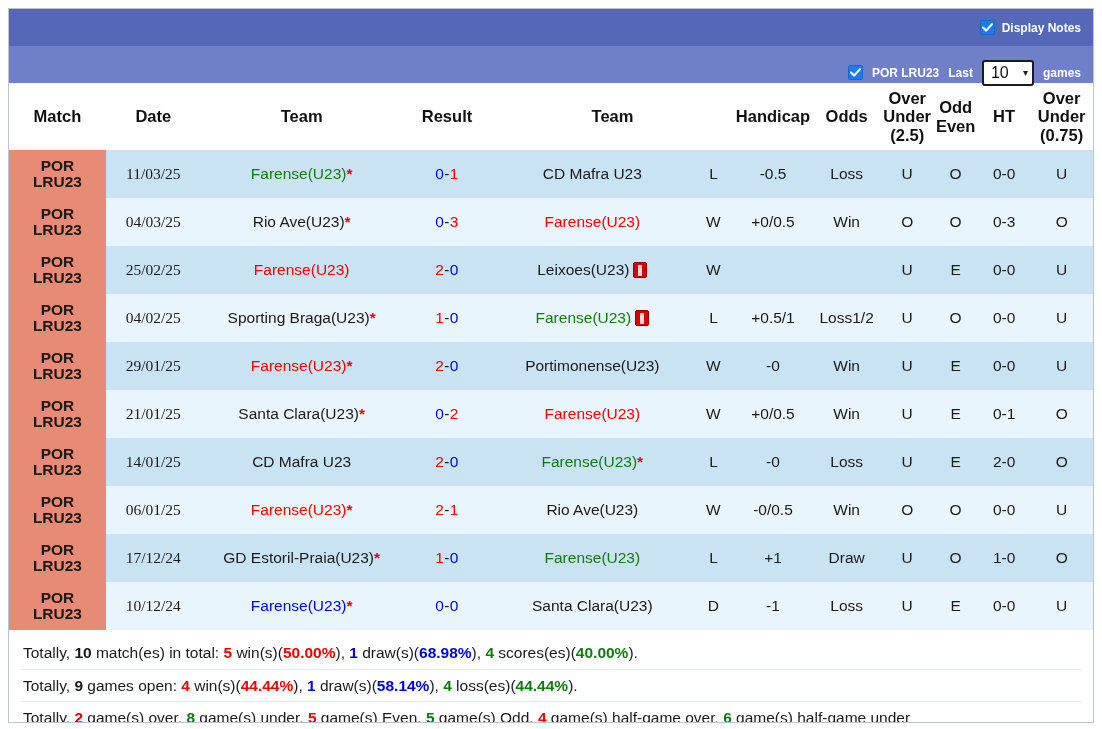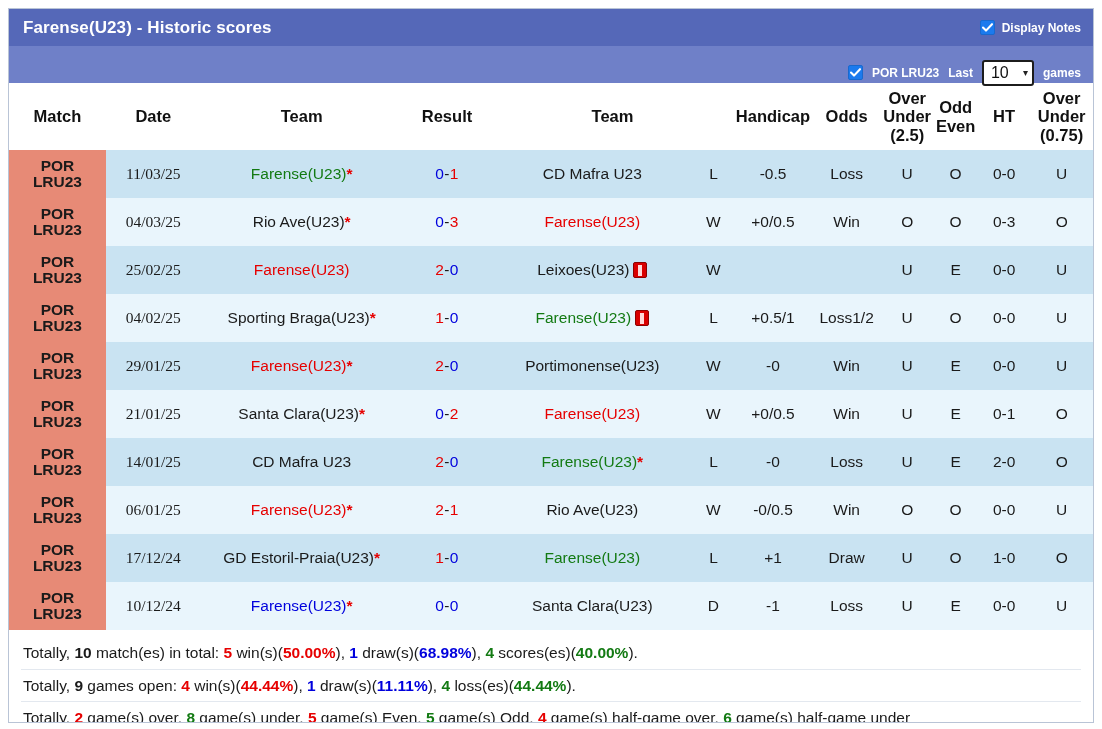--- a/index.html
+++ b/index.html
@@ -168,21 +168,20 @@
   .n-blue  { color: #0000dd; font-weight: bold; }
   .n-green { color: #137a13; font-weight: bold; }
 </style>
 </head>
 <body>
 
 <div id="page">
   <div class="panel">
 
     <div class="titlebar">
-      <span class="titlebar-text">Farense(U23) - Historic scores</span>
       <div class="titlebar-right">
         <span class="cb">
           <svg width="11" height="9" viewBox="0 0 11 9" aria-hidden="true">
             <path d="M1 4.6 L4 7.6 L10 1.2" stroke="#ffffff" stroke-width="2.1" fill="none" stroke-linecap="round" stroke-linejoin="round"></path>
           </svg>
         </span>
         <span class="subbar-label">Display Notes</span>
       </div>
     </div>
 
@@ -414,21 +413,21 @@
             <td class="c-green">U</td>
           </tr>
         </tbody>
     </table>
 
     <div class="summary">
       <div class="summary-line">
         <span>Totally, </span><span class="b">10</span><span> match(es) in total: </span><span class="n-red">5</span><span> win(s)(</span><span class="n-red">50.00%</span><span>), </span><span class="n-blue">1</span><span> draw(s)(</span><span class="n-blue">68.98%</span><span>), </span><span class="n-green">4</span><span> scores(es)(</span><span class="n-green">40.00%</span><span>).</span>
       </div>
       <div class="summary-line">
-        <span>Totally, </span><span class="b">9</span><span> games open: </span><span class="n-red">4</span><span> win(s)(</span><span class="n-red">44.44%</span><span>), </span><span class="n-blue">1</span><span> draw(s)(</span><span class="n-blue">11.11%</span><span>), </span><span class="n-green">4</span><span> loss(es)(</span><span class="n-green">44.44%</span><span>).</span>
+        <span>Totally, </span><span class="b">9</span><span> games open: </span><span class="n-red">4</span><span> win(s)(</span><span class="n-red">44.44%</span><span>), </span><span class="n-blue">1</span><span> draw(s)(</span><span class="n-blue">58.14%</span><span>), </span><span class="n-green">4</span><span> loss(es)(</span><span class="n-green">44.44%</span><span>).</span>
       </div>
       <div class="summary-line">
         <span>Totally, </span><span class="n-red">2</span><span> game(s) over, </span><span class="n-green">8</span><span> game(s) under, </span><span class="n-red">5</span><span> game(s) Even, </span><span class="n-green">5</span><span> game(s) Odd, </span><span class="n-red">4</span><span> game(s) half-game over, </span><span class="n-green">6</span><span> game(s) half-game under</span>
       </div>
     </div>
 
   </div>
 </div>
 
 </body></html>

